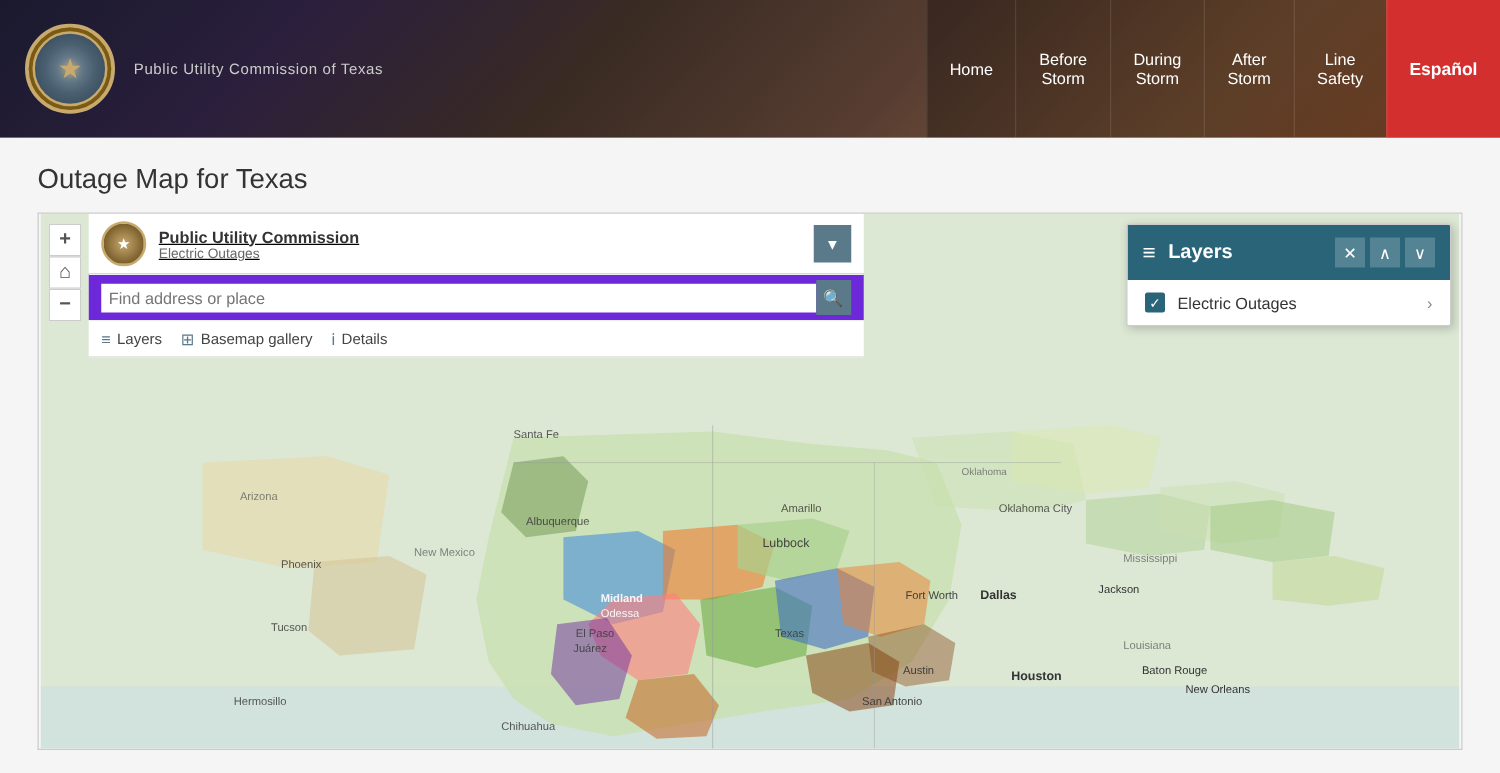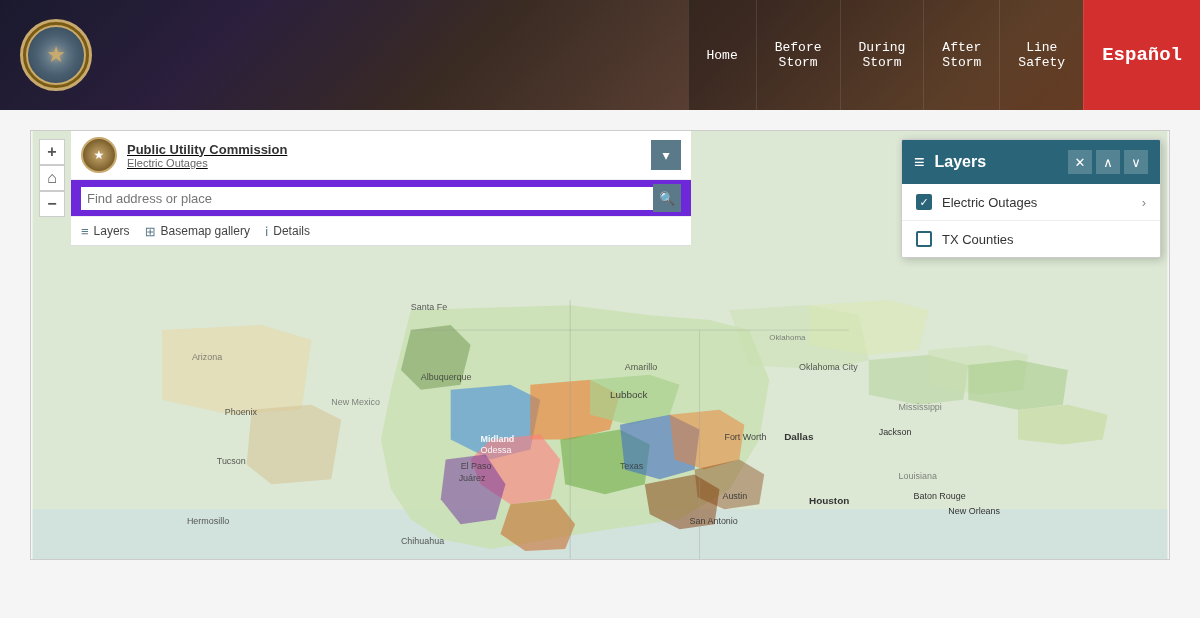--- a/index.html
+++ b/index.html
@@ -80,26 +80,25 @@
       align-items: center;
       justify-content: center;
       padding: 0 18px;
       color: white;
       font-size: 13px;
       text-align: center;
       cursor: pointer;
       border-left: 1px solid rgba(255,255,255,0.1);
       background: rgba(0,0,0,0.3);
       min-width: 60px;
-      font-family: Liberation Mono, monospace;
     }
     .nav-item.espanol {
       background: #d32f2f;
       font-weight: bold;
-      font-size: 19px;
+      font-size: 14px;
     }
 
     
     .main-content {
       padding: 20px 30px 10px;
       background: #f5f5f5;
       height: calc(618px - 110px);
     }
     .page-title {
       font-size: 22px;
@@ -332,20 +331,21 @@
 
 <header class="header">
   <div class="header-bg"></div>
   <div class="header-left">
     <div class="logo-circle">
       <div class="logo-inner">
         <span class="logo-star">★</span>
       </div>
     </div>
     <div class="header-text">
+      <div class="header-subtitle">Public Utility Commission of Texas</div>
     </div>
   </div>
   <nav class="header-nav">
     <div class="nav-item">
       <span>Home</span>
     </div>
     <div class="nav-item">
       <span>Before<br>Storm</span>
     </div>
     <div class="nav-item">
@@ -357,20 +357,21 @@
     <div class="nav-item">
       <span>Line<br>Safety</span>
     </div>
     <div class="nav-item espanol">
       <span>Español</span>
     </div>
   </nav>
 </header>
 
 <main class="main-content">
+  <h1 class="page-title">Outage Map for Texas</h1>
 
   <div class="map-wrapper">
 
     <svg class="map-svg" viewBox="0 0 1140 430" xmlns="http://www.w3.org/2000/svg">
 
       <rect width="1140" height="430" fill="#dce8d4"></rect>
 
       <rect x="0" y="380" width="1140" height="50" fill="#c8dde8" opacity="0.5"></rect>
 
       <polygon points="380,180 540,175 620,185 680,190 720,200 740,250 730,310 700,360 650,390 580,400 520,410 460,420 410,410 380,390 360,360 350,310 360,260 370,220" fill="#c9e0b0" opacity="0.8"></polygon>
@@ -494,21 +495,17 @@
           </button>
         </div>
       </div>
 
       <div class="layer-item">
         <div class="layer-checkbox checked"></div>
         <span class="layer-label">Electric Outages</span>
         <span class="layer-arrow">›</span>
       </div>
 
-      <div class="layer-item">
-        <div class="layer-checkbox"></div>
-        <span class="layer-label">TX Counties</span>
-      </div>
 
     </div>
 
   </div>
 </main>
 
 </body></html>

